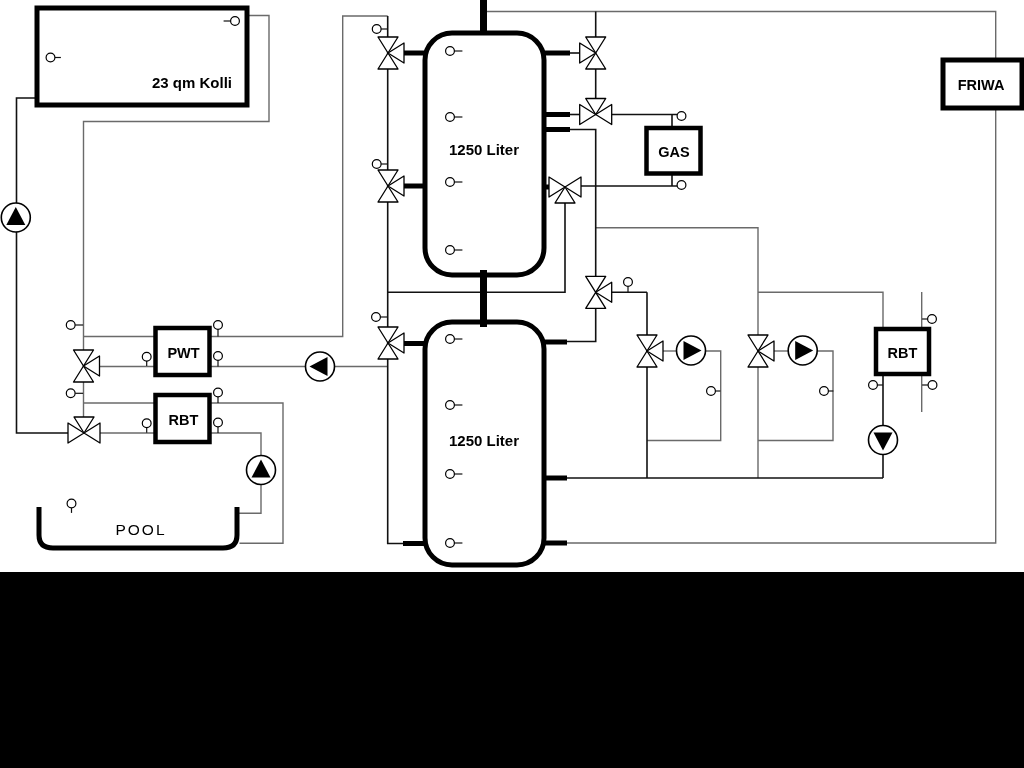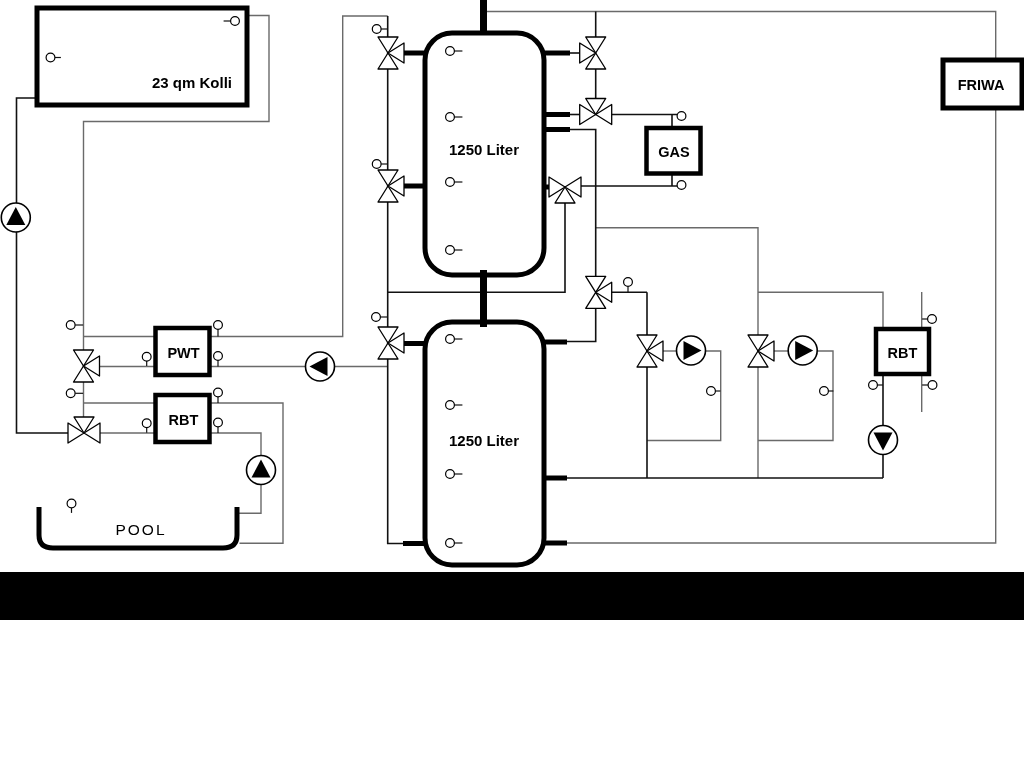--- a/index.html
+++ b/index.html
@@ -1,16 +1,16 @@
 <!DOCTYPE html>
 <html><head>
 <meta charset="utf-8">
 <style>
   html,body{margin:0;padding:0;background:#fff;}
-  .stage{position:relative;width:1024px;height:620px;background:#14b8a6;overflow:hidden;}
+  .stage{position:relative;width:1024px;height:768px;background:#14b8a6;overflow:hidden;}
   svg{display:block;}
   text{font-family:"Liberation Sans","DejaVu Sans",sans-serif;fill:#000;}
   .lbl{font-size:15px;font-weight:700;text-anchor:middle;}
   .lbl-box{font-size:14.5px;font-weight:700;text-anchor:middle;}
   .lbl-pool{font-size:15.5px;font-weight:400;letter-spacing:2px;text-anchor:middle;}
   .pipe-gray{stroke:#6a6a6a;stroke-width:1.4;fill:none;}
   .pipe-dark{stroke:#111111;stroke-width:1.6;fill:none;}
   .stub{stroke:#000000;stroke-width:5;fill:none;}
   .bigpipe{stroke:#000000;stroke-width:7;fill:none;}
   .boxthick{fill:#ffffff;stroke:#000000;stroke-width:5;}

